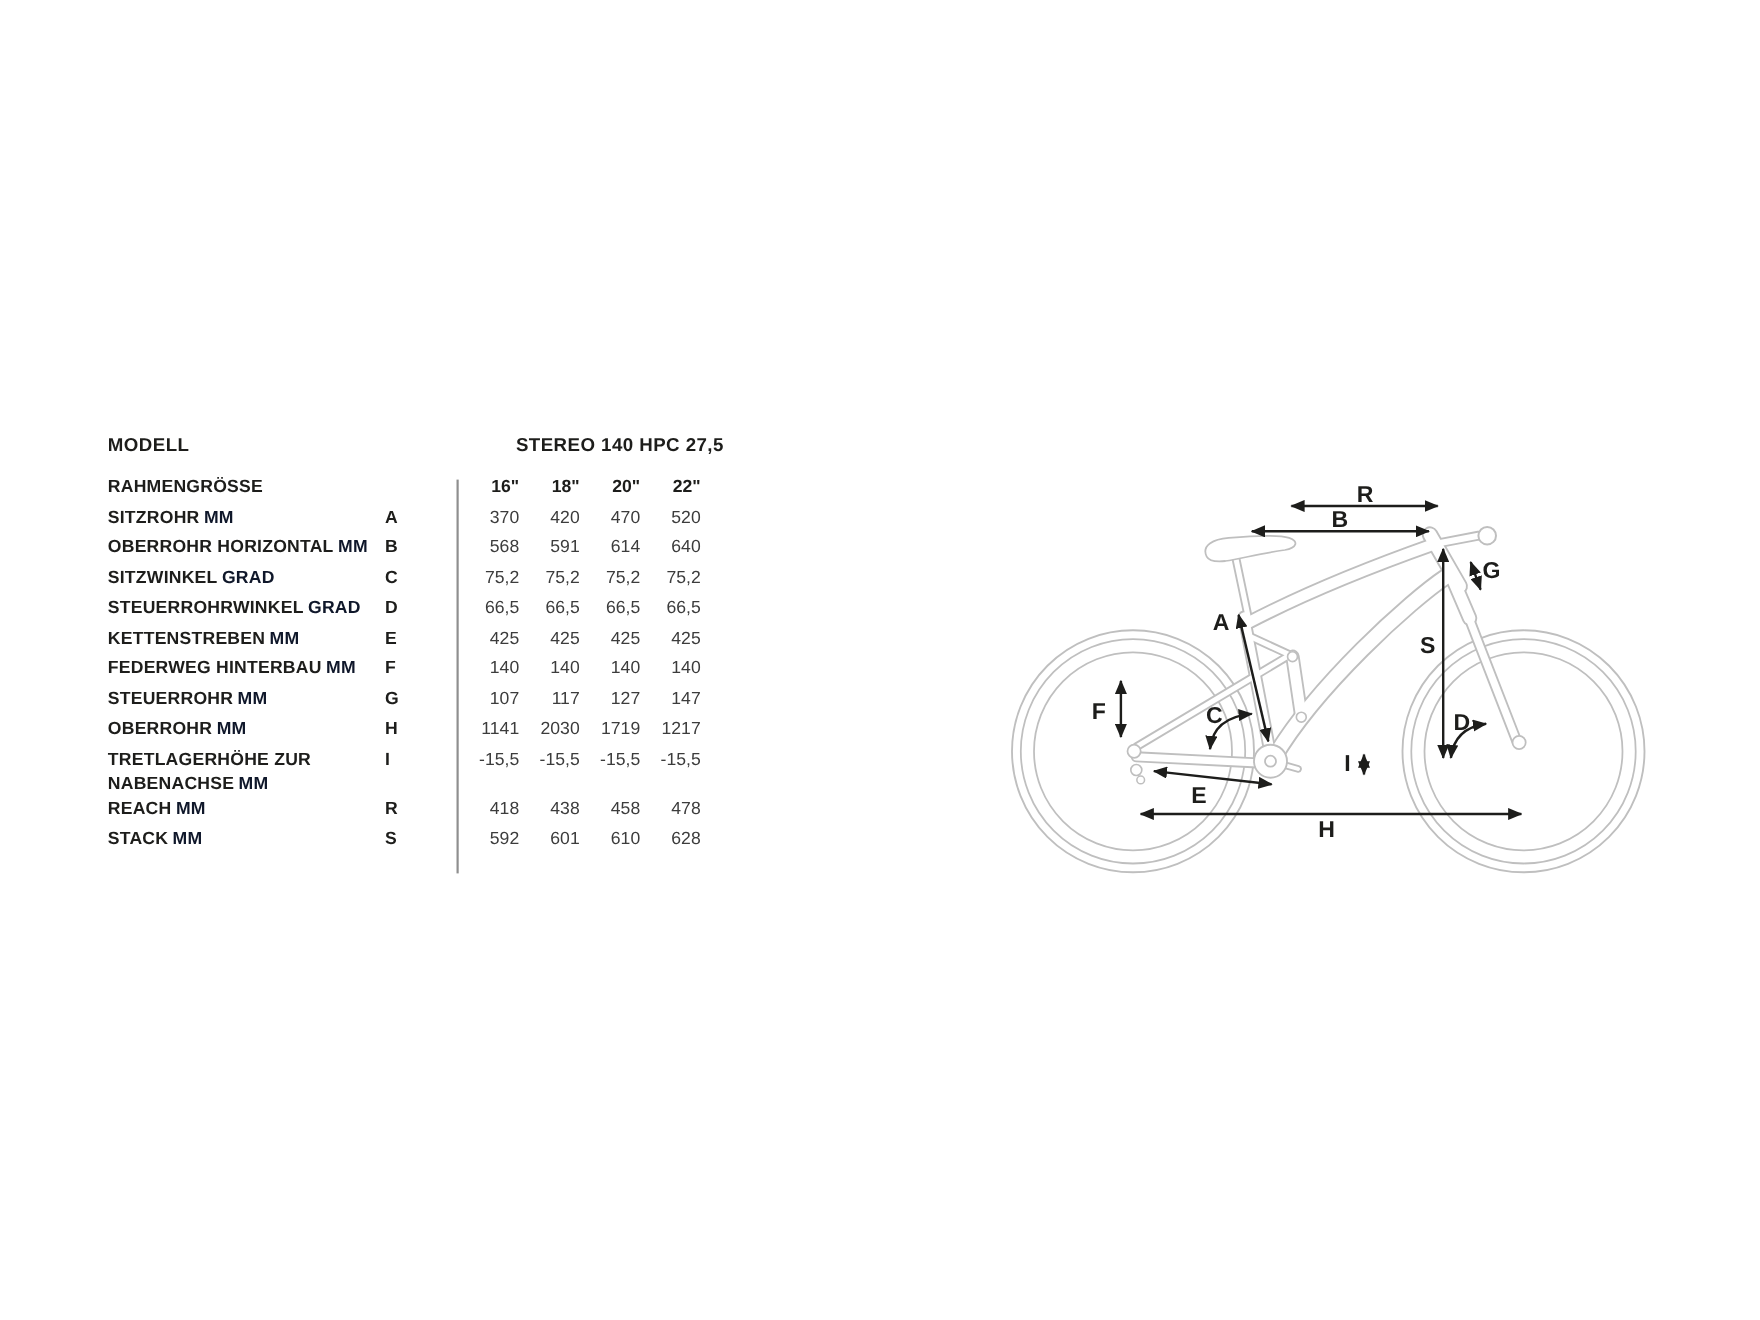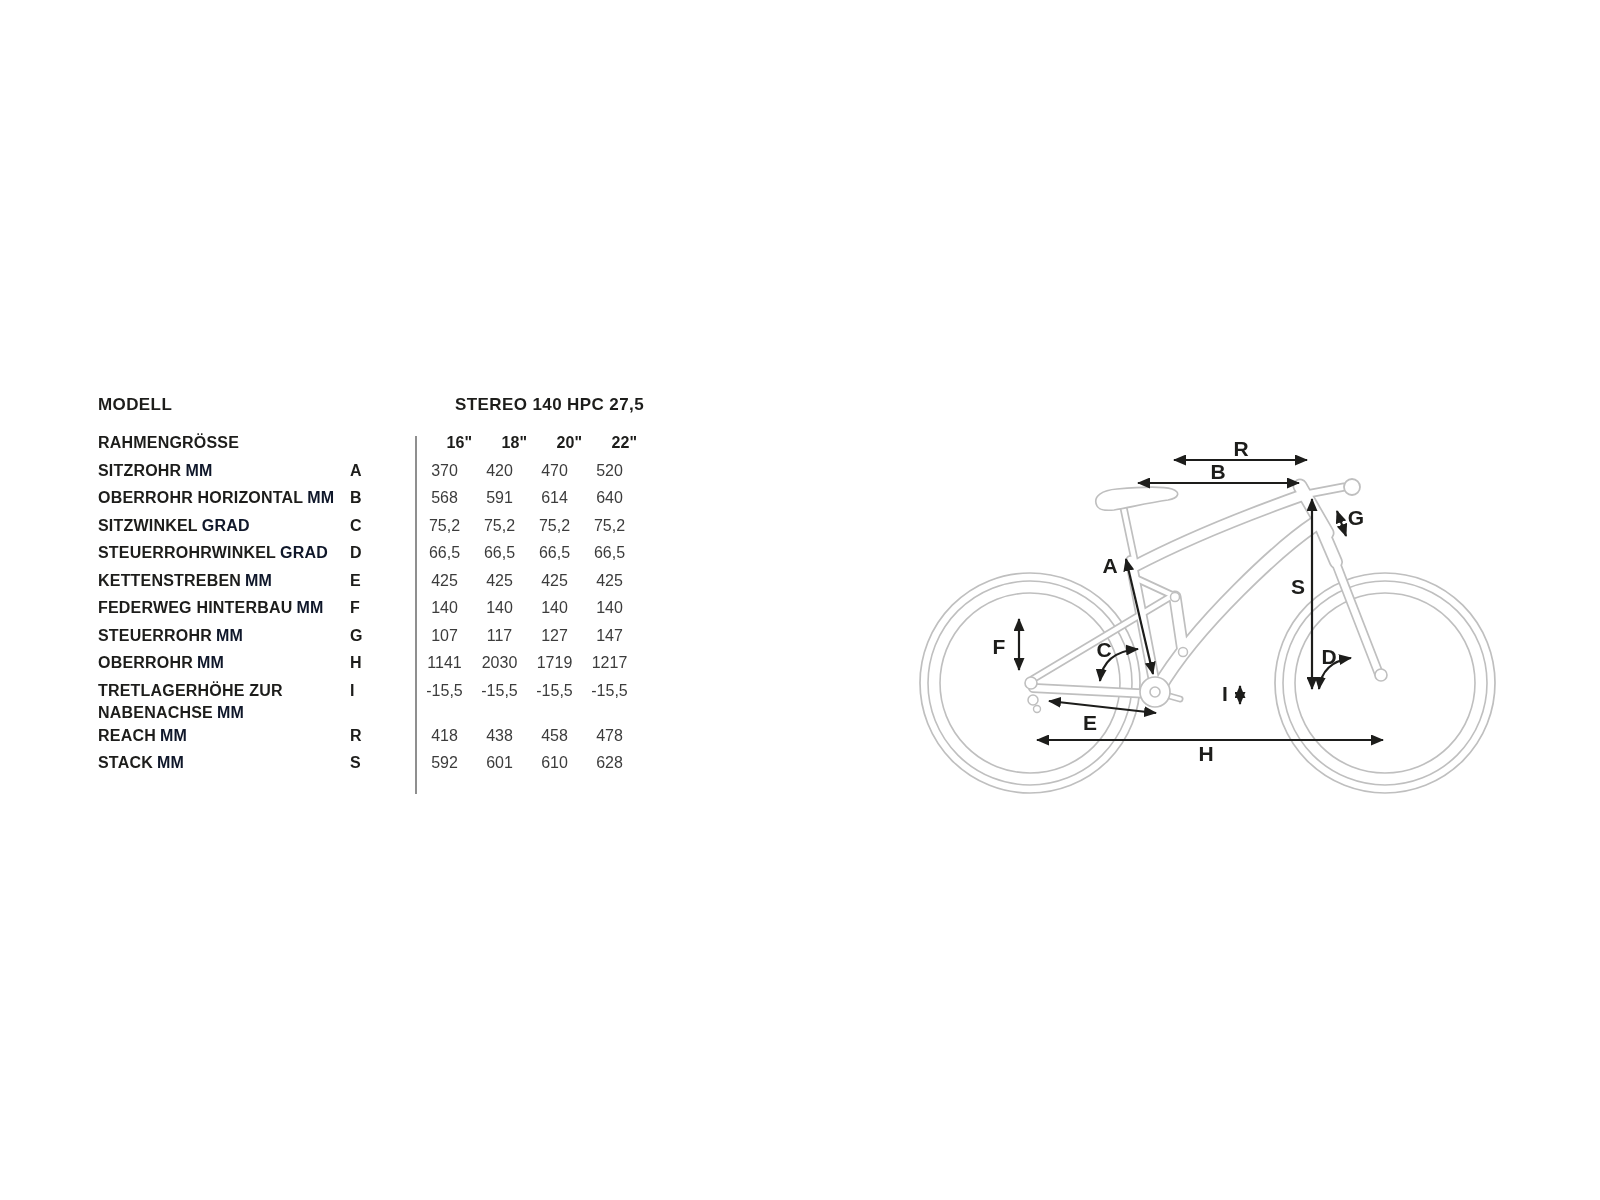--- a/index.html
+++ b/index.html
@@ -7,30 +7,30 @@
   .page {
     position:relative; width:1600px; height:1200px; background:#ffffff;
     overflow:hidden;
     font-family:"Liberation Sans","DejaVu Sans",sans-serif;
     color:#1d1d1b;
     -webkit-font-smoothing:antialiased;
   }
   
   .model-row { position:absolute; left:98px; top:394px; width:560px; height:22px; }
   .model-label { position:absolute; left:0; top:0; font-size:17px; font-weight:700; letter-spacing:.4px; line-height:22px; }
-  .model-value { position:absolute; left:357px; top:0; font-size:17px; font-weight:700; letter-spacing:.4px; line-height:22px; }
+  .model-value { position:absolute; left:371px; top:0; font-size:17px; font-weight:700; letter-spacing:.4px; line-height:22px; }
 
   .geo-table { position:absolute; left:98px; top:432px; width:540px; }
   .row { display:flex; align-items:flex-start; min-height:27.5px; }
   .c-label { width:252px; font-size:16px; font-weight:700; letter-spacing:.2px; line-height:22.5px; }
   .c-label .unit { color:#0f172a; margin-left:4px; }
   .c-letter { width:67px; font-size:16px; font-weight:700; line-height:22.5px; }
   .c-size, .c-val { width:55px; text-align:right; line-height:22.5px; }
   .c-size { font-size:16px; font-weight:700; }
-  .c-val { font-size:16px; font-weight:400; color:#3c3c3c;text-align:center; }
+  .c-val { font-size:16px; font-weight:400; color:#3c3c3c; }
 
   .divider { position:absolute; left:415px; top:436px; width:2px; height:358px; background:#8f8f8f; }
 
   
   .diagram { position:absolute; left:880px; top:390px; width:640px; height:430px; }
   .tube-outer path, .tube-outer circle { stroke:#bfbfbf; fill:none; stroke-linecap:round; }
   .tube-inner path { stroke:#ffffff; fill:none; stroke-linecap:round; }
   .wheel { stroke:#bfbfbf; fill:none; }
   .white-fill { fill:#ffffff; stroke:#bfbfbf; }
   .dim { stroke:#1d1d1b; stroke-width:2.2; fill:none; }

